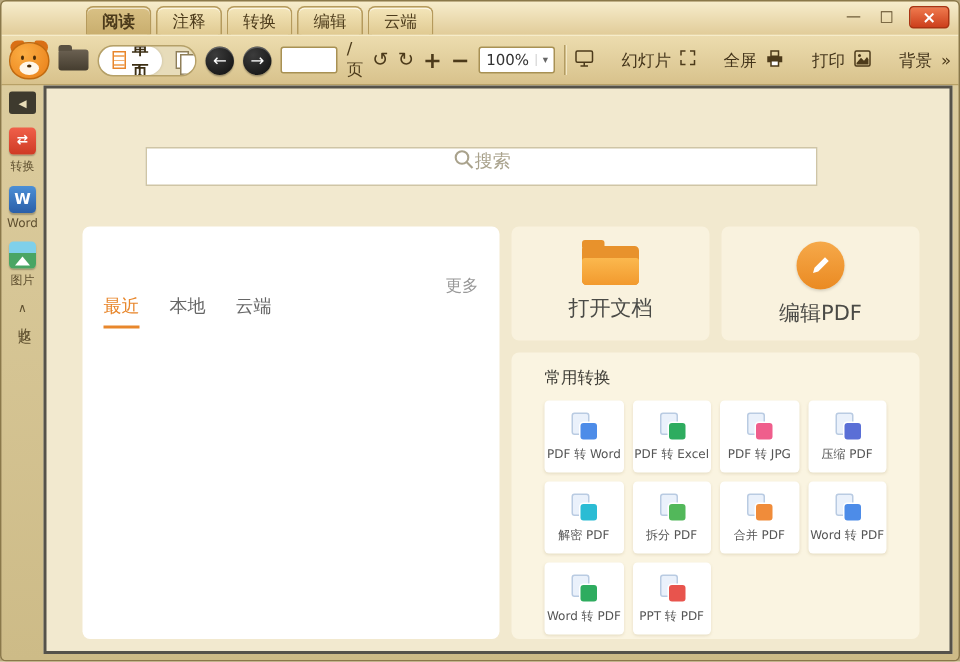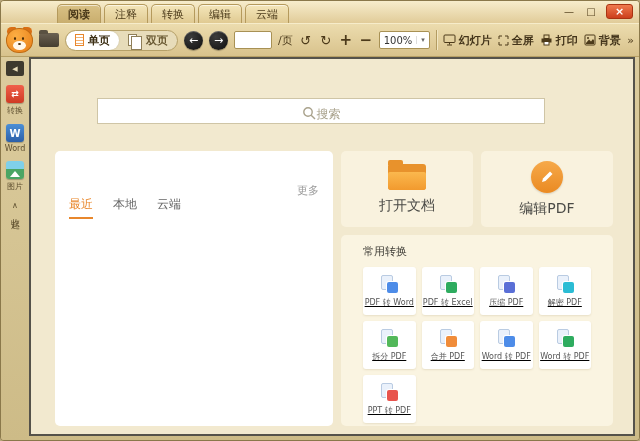--- a/index.html
+++ b/index.html
@@ -50,21 +50,21 @@
                 color:#fff; font-size:11px; display:flex; align-items:center; justify-content:center;
                 box-shadow:0 1px 1px rgba(0,0,0,.3), inset 0 1px 0 rgba(255,255,255,.25); cursor:default; flex:0 0 auto; }
   .page-input { width:38px; height:18px; border:1px solid #a89154; border-radius:2px; background:#fff; font-size:11px; padding:0 3px; }
   .page-suffix { font-size:11px; color:#4c3b1b; }
   .tb-glyph { font-size:13px; color:#4c3a1a; width:14px; text-align:center; cursor:default; }
   .tb-glyph.big { font-size:15px; font-weight:bold; }
   .zoom-select { display:flex; align-items:center; background:#fff; border:1px solid #a89154; border-radius:2px;
                  height:18px; font-size:10px; padding:0 4px; gap:4px; color:#333; cursor:default; }
   .zoom-select .caret { font-size:7px; color:#666; border-left:1px solid #ddd; padding-left:4px; }
   .sep { width:1px; height:20px; background:#b39c62; box-shadow:1px 0 0 #f2e7c4; flex:0 0 auto; }
-  .tb-btn { display:flex; align-items:center; gap:3px; font-size:11px; color:#43341a; white-space:nowrap; cursor:default;font-weight:bold; }
+  .tb-btn { display:flex; gap:18px; font-size:11px; color:#43341a; white-space:nowrap; cursor:default; }
   .tb-btn svg { display:block; }
   .overflow { margin-left:auto; font-size:11px; color:#4c3a1a; cursor:default; }
 
   
   .body-row { flex:1; display:flex; background:linear-gradient(#dccc9e,#cdbb87); padding:0 4px 4px 0; min-height:0; }
   .sidebar { width:28px; display:flex; flex-direction:column; align-items:center; padding-top:4px; flex:0 0 auto; }
   .collapse-icon { width:18px; height:15px; background:#3e3a2e; color:#e9ddb8; font-size:7px; display:flex;
                    align-items:center; justify-content:center; border-radius:2px; margin-bottom:9px; cursor:default; }
   .side-item { display:flex; flex-direction:column; align-items:center; gap:2px; margin-bottom:8px; cursor:default; }
   .si-icon { width:18px; height:18px; border-radius:3px; color:#fff; font-size:10px; display:flex; align-items:center;
@@ -75,21 +75,21 @@
   .si-icon.img::after { content:""; position:absolute; bottom:2px; left:4px;
                         border-left:5px solid transparent; border-right:5px solid transparent; border-bottom:6px solid #fff; }
   .si-label { font-size:8px; color:#5f5030; }
   .side-collapse { display:flex; flex-direction:column; align-items:center; gap:1px; color:#5f5030; margin-top:2px; cursor:default; }
   .side-collapse .chev { font-size:8px; line-height:8px; }
   .side-collapse .vtext { writing-mode:vertical-rl; font-size:9px; letter-spacing:2px; }
 
   .main { flex:1; border:2px solid #55524a; background:#f2e9cf; position:relative; min-width:0; }
 
   .searchbar { position:absolute; left:66px; right:88px; top:39px; height:26px; background:#fff;
-               border:1px solid #cfc5a6; border-radius:0; display:flex; align-items:flex-end;
+               border:1px solid #cfc5a6; border-radius:0; display:flex; align-items:flex-start;
                justify-content:center; gap:1px; color:#a9a28c; font-size:12px; cursor:text; }
 
   .files-panel { position:absolute; left:24px; top:92px; width:278px; bottom:8px; background:#fff; border-radius:5px; }
   .fp-tabs { display:flex; align-items:center; gap:20px; padding:11px 14px 0; }
   .fp-tab { font-size:12px; color:#666; position:relative; padding-bottom:6px; cursor:default;margin-top:34px; }
   .fp-tab.active { color:#e8872c; }
   .fp-tab.active::after { content:""; position:absolute; left:0; right:0; bottom:0; height:2px; background:#e8872c; }
   .fp-more { margin-left:auto; font-size:11px; color:#999; cursor:default; }
   .fp-body { position:absolute; top:36px; left:0; right:0; bottom:0; }
 
@@ -102,21 +102,21 @@
   .folder-icon .back::before { content:""; position:absolute; top:-4px; left:0; width:15px; height:5px;
                                background:#e8922c; border-radius:2px 2px 0 0; }
   .folder-icon .front { position:absolute; left:0; bottom:0; width:100%; height:18px;
                         background:linear-gradient(#fbb84e,#f29a2e); border-radius:2px 2px 3px 3px; }
   .pencil-circle { width:32px; height:32px; border-radius:50%; background:linear-gradient(#f6a94a,#ea8a22);
                    display:flex; align-items:center; justify-content:center; box-shadow:0 1px 2px rgba(0,0,0,.15); }
 
   .conv-panel { position:absolute; left:310px; right:20px; top:176px; bottom:8px; background:#faf4e1;
                 border-radius:5px; padding:9px 22px; }
   .conv-title { font-size:11px; color:#3e3c36; margin-bottom:8px; }
-  .conv-grid { display:grid; grid-template-columns:repeat(4,1fr); gap:6px;text-decoration:underline; }
+  .conv-grid { display:grid; grid-template-columns:repeat(4,1fr); gap:6px; }
   .conv-card { background:#fff; border-radius:3px; height:48px; display:flex; flex-direction:column;
                align-items:center; justify-content:center; gap:5px; box-shadow:0 1px 2px rgba(160,140,90,.2); cursor:default; }
   .conv-icon { position:relative; width:16px; height:17px; }
   .conv-icon .doc { position:absolute; left:0; top:0; width:12px; height:15px; background:#eaf1fb;
                     border:1px solid #b9cbe2; border-radius:2px; }
   .conv-icon .badge { position:absolute; right:-1px; bottom:-1px; width:11px; height:11px; border-radius:2px;
                       box-shadow:0 0 0 1px #fff; background:#888; }
   .conv-label { font-size:8px; color:#555; white-space:nowrap; }
 </style>
 </head>
@@ -294,20 +294,27 @@
               </span>
             <span class="conv-label">PDF 转 Word</span>
           </div>
           <div class="conv-card">
             <span class="conv-icon">
                 <span class="doc"></span>
                 <span class="badge" style="background: rgb(46, 172, 95);"></span>
               </span>
             <span class="conv-label">PDF 转 Excel</span>
           </div>
+          <div class="conv-card">
+            <span class="conv-icon">
+                <span class="doc"></span>
+                <span class="badge" style="background: rgb(239, 94, 140);"></span>
+              </span>
+            <span class="conv-label">PDF 转 JPG</span>
+          </div>
 
           <div class="conv-card">
             <span class="conv-icon">
                 <span class="doc"></span>
                 <span class="badge" style="background: rgb(90, 111, 214);"></span>
               </span>
             <span class="conv-label">压缩 PDF</span>
           </div>
           <div class="conv-card">
             <span class="conv-icon">

